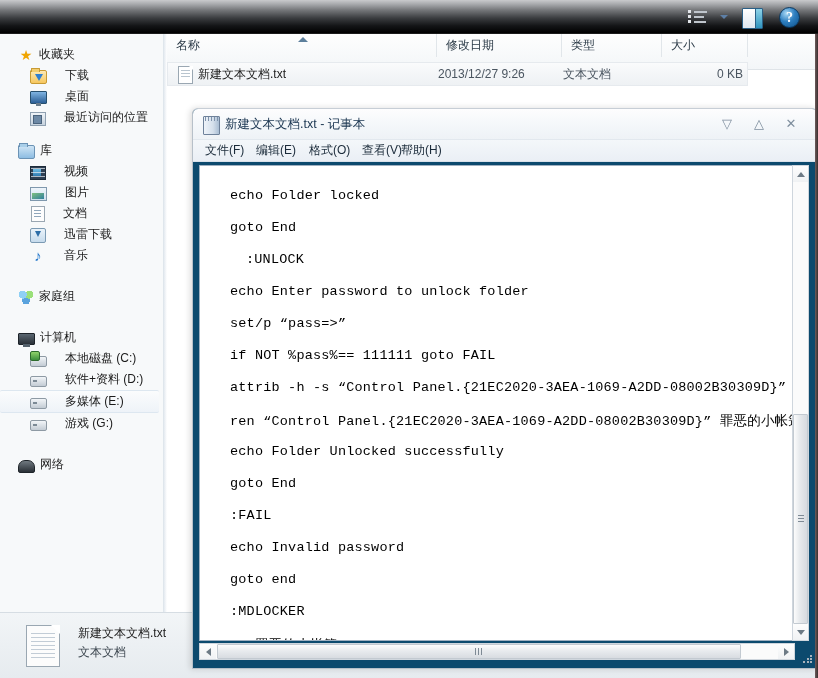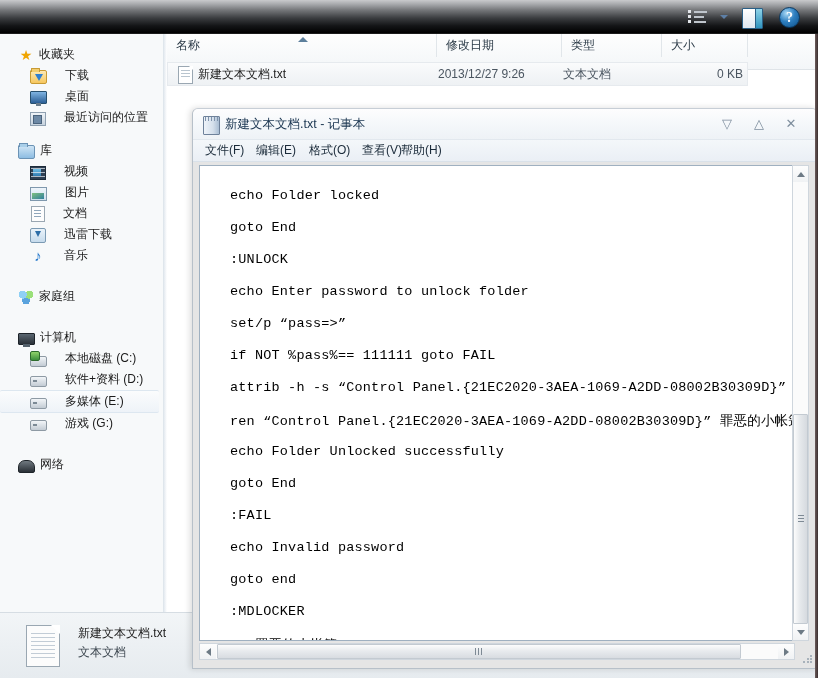--- a/index.html
+++ b/index.html
@@ -256,21 +256,21 @@
   .big-txt-ico:after {
     content:""; position:absolute; right:-1px; top:-1px;
     border-left:9px solid transparent; border-top:9px solid #ffffff;
   }
   .det-name { position: absolute; left: 78px; top: 12px; font-size: 12px; color: #1b1b1b; white-space: nowrap; }
   .det-type { position: absolute; left: 78px; top: 31px; font-size: 12px; color: #3d4750; white-space: nowrap; }
 
   
   .notepad {
     position: absolute; left: 192px; top: 108px; width: 626px; height: 561px;
-    background: #e5e5e5;
+    background: #0c4a6e;
     border: 1px solid #b7c0c9;
     border-top: 1px solid #c7ced6;
     border-radius: 6px 6px 0 0;
     box-sizing: border-box;
     box-shadow: -2px 0 6px rgba(0,0,0,0.14);
     overflow: hidden;
   }
   .np-titlebar {
     position: absolute; left: 0; top: 0; right: 0; height: 31px;
     background: linear-gradient(to bottom,#fdfdfe 0%, #f4f7fa 55%, #eef2f6 100%);
@@ -549,21 +549,21 @@
       <span class="np-menu" style="left:12px;">文件(F)</span>
       <span class="np-menu" style="left:63px;">编辑(E)</span>
       <span class="np-menu" style="left:116px;">格式(O)</span>
       <span class="np-menu" style="left:169px;">查看(V)</span>
       <span class="np-menu" style="left:208px;">帮助(H)</span>
     </div>
 
     <div class="np-textarea">
       <div class="np-line" style="top:22px;">echo Folder locked</div>
       <div class="np-line" style="top:54px;">goto End</div>
-      <div class="np-line" style="top:86px;">:UNLOCK</div>
+      <div class="np-line" style="top:86px;margin-left:16px;">:UNLOCK</div>
       <div class="np-line" style="top:118px;font-family:Liberation Mono, monospace;">echo Enter password to unlock folder</div>
       <div class="np-line" style="top:150px;">set/p “pass=&gt;”</div>
       <div class="np-line" style="top:182px;">if NOT %pass%== 111111 goto FAIL</div>
       <div class="np-line" style="top:214px;">attrib -h -s “Control Panel.{21EC2020-3AEA-1069-A2DD-08002B30309D}”</div>
       <div class="np-line" style="top:246px;">ren “Control Panel.{21EC2020-3AEA-1069-A2DD-08002B30309D}” 罪恶的小帐篷</div>
       <div class="np-line" style="top:278px;">echo Folder Unlocked successfully</div>
       <div class="np-line" style="top:310px;">goto End</div>
       <div class="np-line" style="top:342px;">:FAIL</div>
       <div class="np-line" style="top:374px;">echo Invalid password</div>
       <div class="np-line" style="top:406px;">goto end</div>

